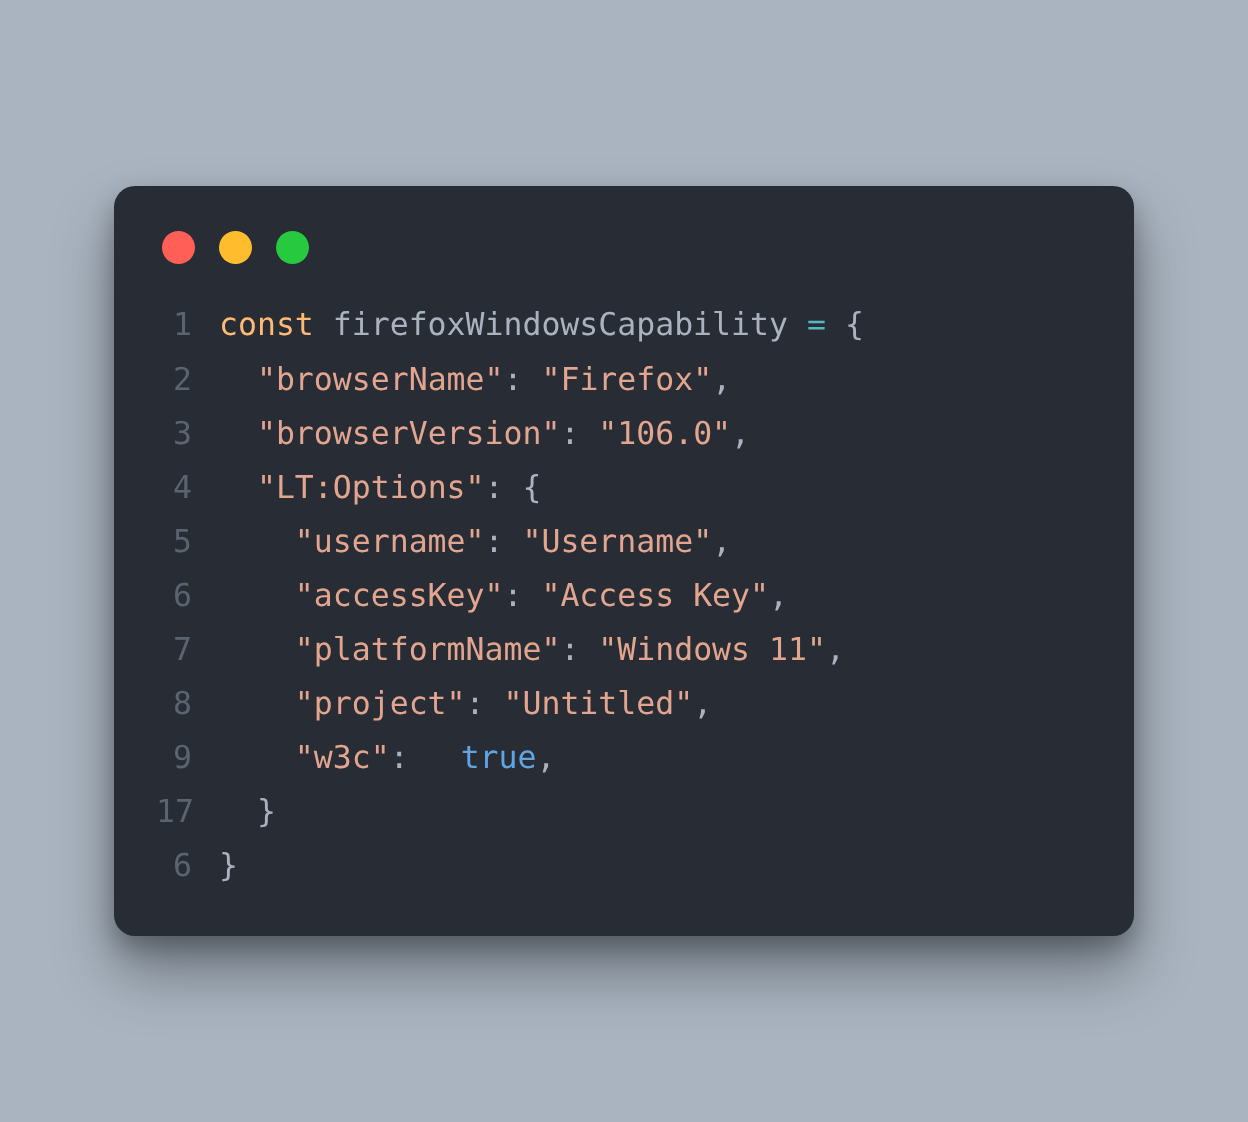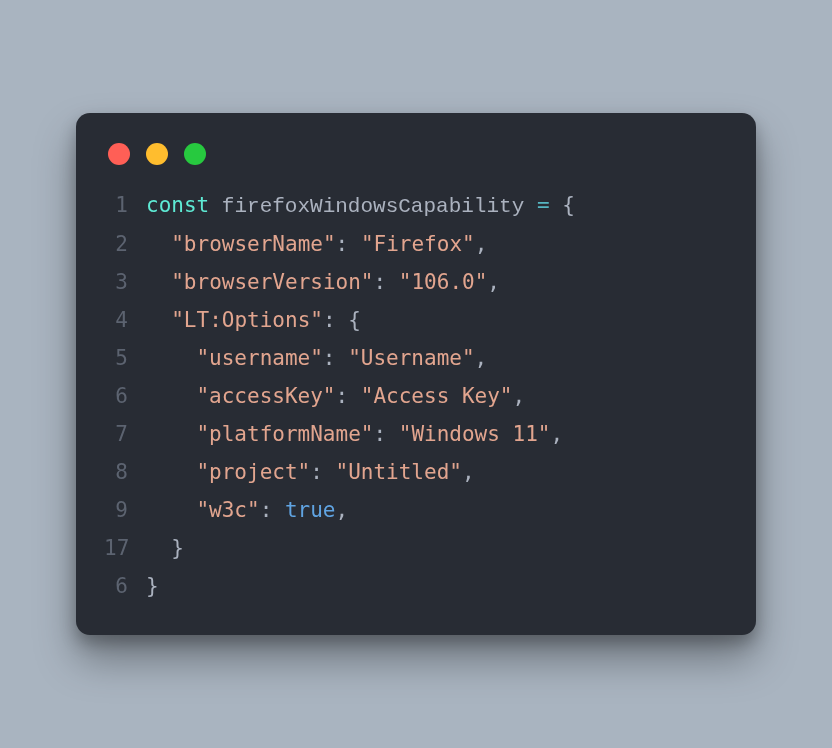--- a/index.html
+++ b/index.html
@@ -44,26 +44,26 @@
   .ln {
     width: 42px;
     text-align: right;
     color: #5c6370;
     user-select: none;
     flex-shrink: 0;
     padding-right: 18px;
   }
   .content { flex: 1; }
 
-  .tok-kw   { color: #5eead4; }   
-  .tok-id   { color: #abb2bf; font-family: Liberation Mono, monospace; }   
+  .tok-kw   { color: #fdba74; }   
+  .tok-id   { color: #abb2bf; }   
   .tok-op   { color: #56b6c2; }   
   .tok-pn   { color: #abb2bf; }   
   .tok-str  { color: #e2a58f; }   
-  .tok-bool { color: #60a4e2; }   
+  .tok-bool { color: #60a4e2; margin-left: 22px; }   
 </style>
 </head>
 <body>
 
 <div class="window">
   <div class="traffic-lights">
     <div class="dot red"></div>
     <div class="dot yellow"></div>
     <div class="dot green"></div>
   </div>

